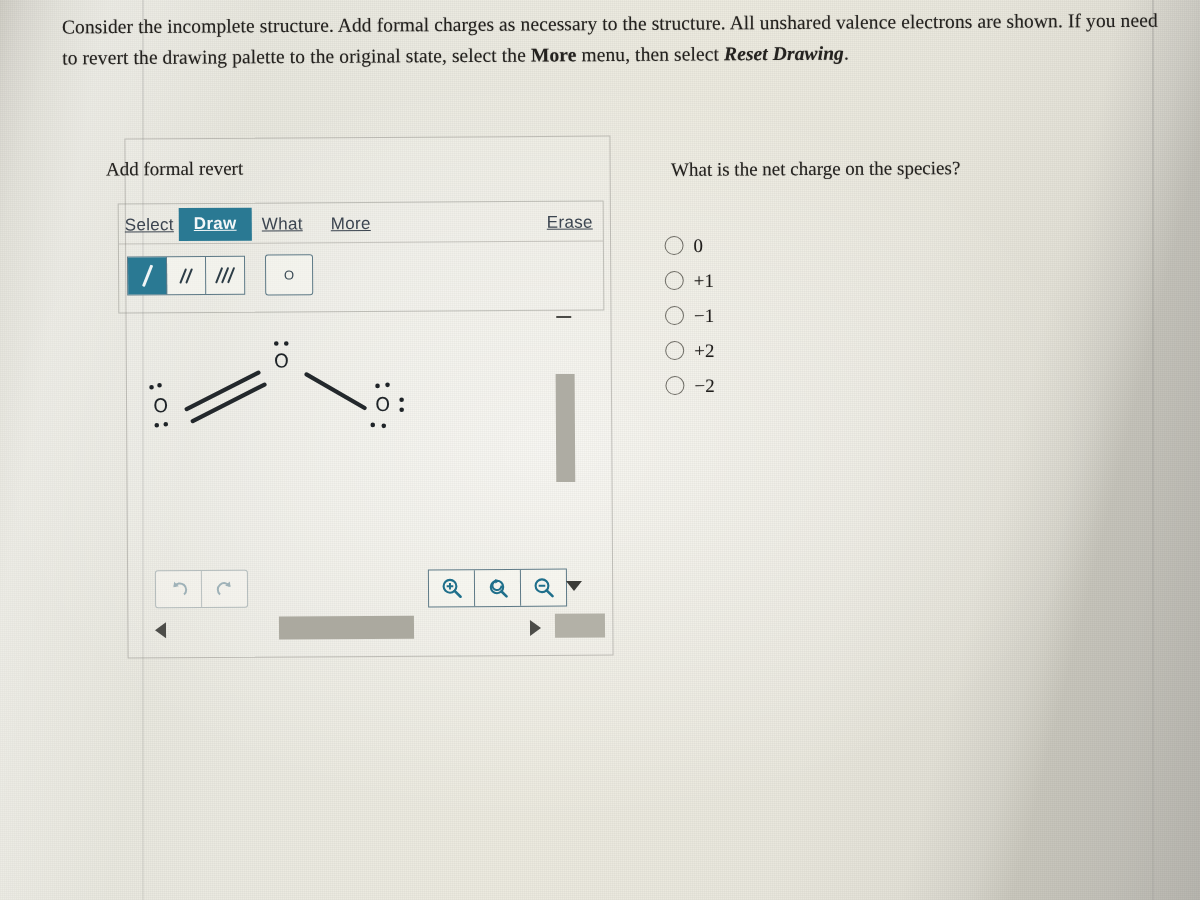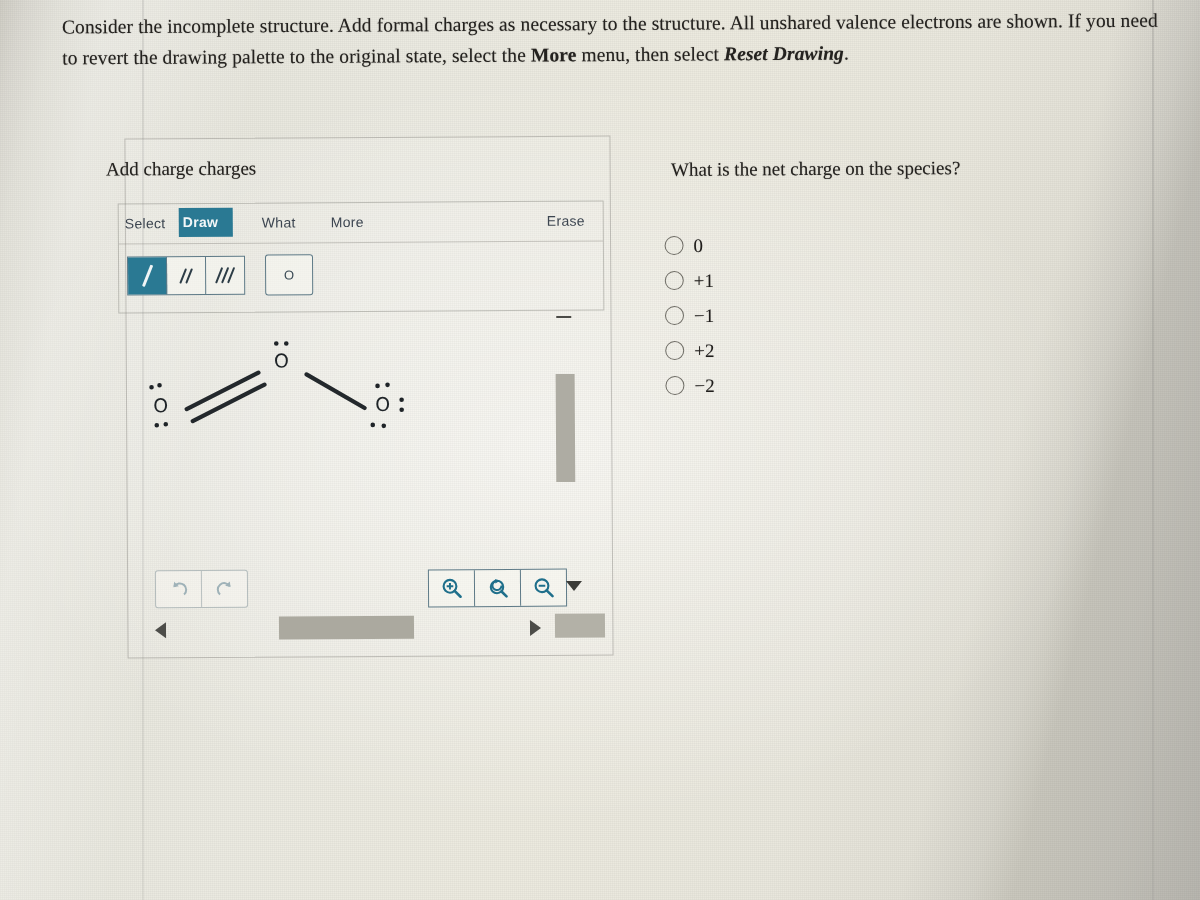--- a/index.html
+++ b/index.html
@@ -116,24 +116,25 @@
   #tool-frame .menubar-sep {
     position: absolute;
     left: 0; right: 0; top: 39px;
     height: 1px;
     background: rgba(125,123,116,0.36);
   }
 
   .menu-item {
     position: absolute;
     font-family: "Liberation Sans", sans-serif;
-    font-size: 14px;
+    font-size: 17px;
     color: #3c4550;
     letter-spacing: 0.3px;
     white-space: nowrap;
+    text-decoration: underline;
   }
   .menu-item.active {
     background: #2a7993;
     color: #f3f7f8;
     font-weight: 700;
   }
 
   
   .tool-group {
     position: absolute;
@@ -346,27 +347,27 @@
 
 <div id="screen">
 
   <div id="instructions">
     <span>Consider the incomplete structure. Add formal charges as necessary to the structure. All unshared valence electrons are shown. If</span>
     <span>you need to revert the drawing palette to the original state, select the </span><b>More</b><span> menu, then select </span><i>Reset Drawing</i><span>.</span>
   </div>
 
   <div id="palette-card"></div>
 
-  <div id="palette-title">Add charge charges</div>
+  <div id="palette-title">Add formal revert</div>
 
   <div id="tool-frame">
     <div class="menubar-sep"></div>
 
     <div class="menu-item" style="left:6px;  top:11px;">Select</div>
-    <div class="menu-item active" style="left:60px; top:4px; padding:6px 15px 7px 4px;">Draw</div>
+    <div class="menu-item active" style="left:60px; top:4px; padding:6px 15px 7px 15px;">Draw</div>
     <div class="menu-item" style="left:143px; top:11px;">What</div>
     <div class="menu-item" style="left:212px; top:11px;">More</div>
     <div class="menu-item" style="left:414px; top:11px;margin-left:14px;">Erase</div>
 
     <div class="tool-group" style="left:8px; top:52px;">
       <div class="tool-btn selected">
         <span class="slash"></span>
       </div>
       <div class="tool-btn">
         <span class="slashes two">

